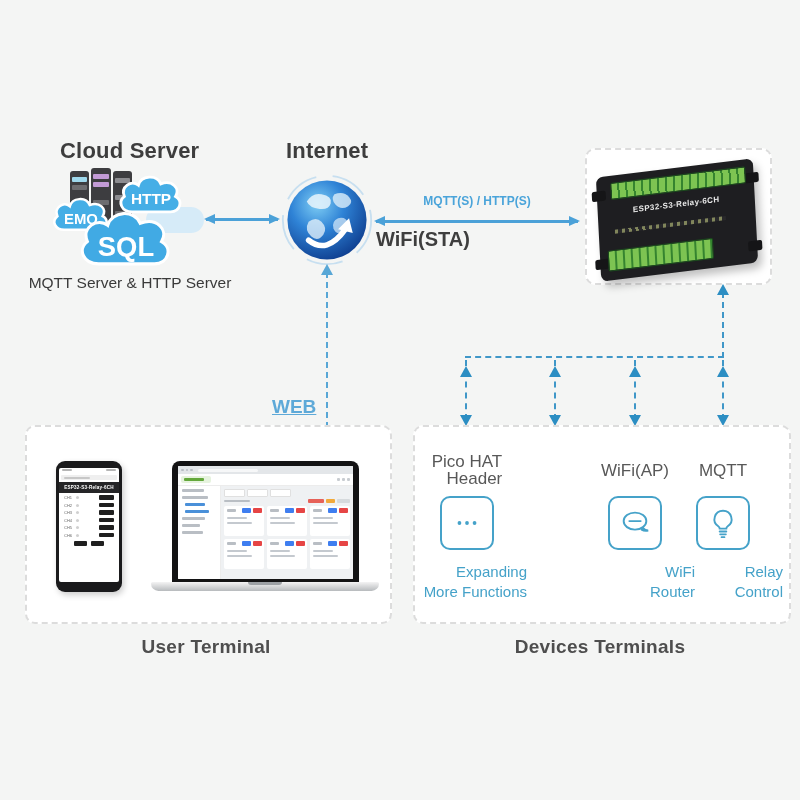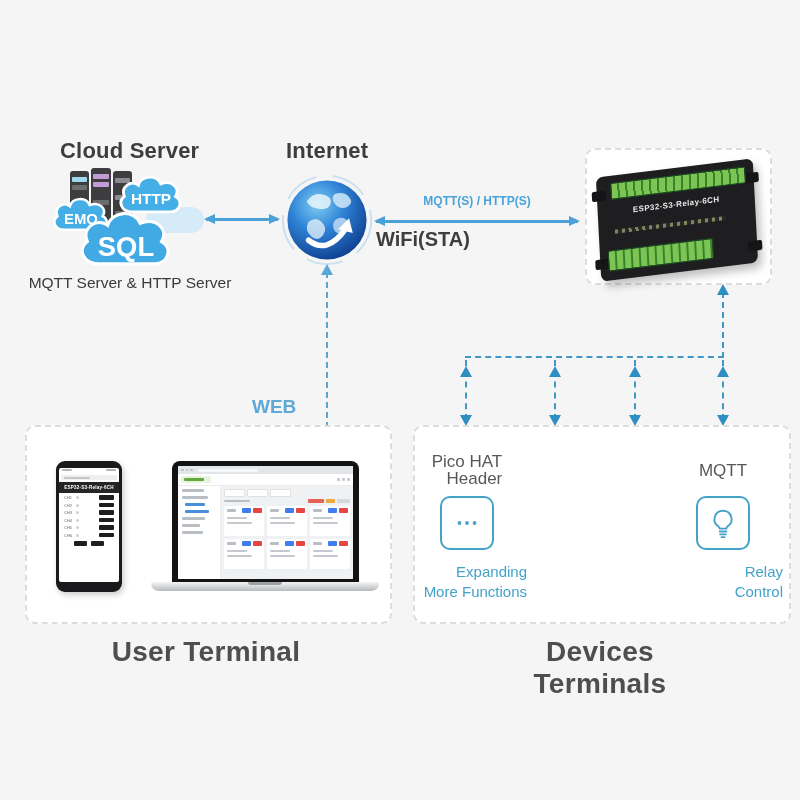--- a/index.html
+++ b/index.html
@@ -2,21 +2,21 @@
 <html><head>
 <meta charset="utf-8">
 <style>
   html,body{margin:0;padding:0;background:#fff;}
   .canvas{position:relative;width:800px;height:800px;background:#f4f5f4;overflow:hidden;
           font-family:"Liberation Sans",sans-serif;}
   .abs{position:absolute;}
 
   
   .big-title{font-size:22px;font-weight:600;color:#3d3d3d;letter-spacing:.2px;}
-  .sec-title{font-size:28px;font-weight:600;color:#4e4e4e;letter-spacing:.3px;text-align:center;}
+  .sec-title{font-size:19px;font-weight:600;color:#4e4e4e;letter-spacing:.3px;text-align:center;}
 
   
   .dashed-box{background:#fff;border:2px dashed #dcdcdc;border-radius:10px;}
 
   
   .cloud-svg text{font-family:"Liberation Sans",sans-serif;font-weight:bold;fill:#fff;}
   .tower{background:#3d3d40;border-radius:3px 3px 0 0;position:absolute;}
   .slot{position:absolute;left:2px;right:2px;height:5px;border-radius:1px;}
 
   
@@ -198,21 +198,21 @@
     <div class="lbl">ESP32-S3-Relay-6CH</div>
     <div class="pins"></div>
     <div class="bstrip"></div>
   </div>
 
   <div class="abs" style="left:306px;top:421px;width:42px;height:8px;background:linear-gradient(#f4f5f4 45%,#fff 45%);"></div>
   <div class="abs dsh-v" style="left:326px;top:272px;height:176px;">
     <span class="ah ah-up" style="left:-7px;top:-8px;"></span>
     <span class="ah ah-down" style="left:-7px;bottom:-8px;"></span>
   </div>
-  <div class="abs web-label" style="left:252px;top:396px;">WEB</div>
+  <div class="abs web-label" style="left:272px;top:396px;text-decoration:underline;">WEB</div>
 
   <div class="abs dsh-v2 teal" style="left:722px;top:292px;height:66px;">
     <span class="ah ah-up" style="left:-7px;top:-8px;"></span>
   </div>
   <div class="abs dsh-h" style="left:465px;top:356px;width:259px;"></div>
 
   <div class="abs dsh-v2 teal" style="left:465px;top:360px;height:60px;">
     <span class="ah ah-up" style="left:-7px;top:6px;"></span>
     <span class="ah ah-down" style="left:-7px;bottom:-6px;"></span>
   </div>
@@ -400,20 +400,32 @@
         <circle cx="10" cy="18" r="2" fill="#45a2c9"></circle>
           <circle cx="18" cy="18" r="2" fill="#45a2c9"></circle>
           <circle cx="26" cy="18" r="2" fill="#45a2c9"></circle>
       </svg>
     </div>
     <div class="dt-caption">Expanding
 More Functions</div>
   </div>
 
 
+  <div class="abs dt-col" style="left:635px;top:448px;">
+    <div class="dt-header">WiFi(AP)</div>
+    <div class="dt-iconbox">
+      <svg width="34" height="34" viewBox="0 0 36 36" fill="none" stroke="#45a2c9" stroke-width="2" stroke-linecap="round">
+        <ellipse cx="18" cy="16" rx="12" ry="9"></ellipse>
+        <line x1="12" y1="16" x2="24" y2="16"></line>
+        <path d="M26 23 q3 3 6 3 q-4 1-7 -1"></path>
+      </svg>
+    </div>
+    <div class="dt-caption">WiFi
+Router</div>
+  </div>
 
   <div class="abs dt-col" style="left:723px;top:448px;">
     <div class="dt-header">MQTT</div>
     <div class="dt-iconbox">
       <svg width="34" height="34" viewBox="0 0 36 36" fill="none" stroke="#45a2c9" stroke-width="2" stroke-linecap="round">
         <path d="M18 5 a9 9 0 0 1 5 16.5 q-1.5 1-1.5 2.5 h-7 q0-1.5-1.5-2.5 A9 9 0 0 1 18 5z"></path>
         <line x1="14.5" y1="27" x2="21.5" y2="27"></line>
         <line x1="15" y1="30" x2="21" y2="30"></line>
         <line x1="16.5" y1="33" x2="19.5" y2="33"></line>
       </svg>

